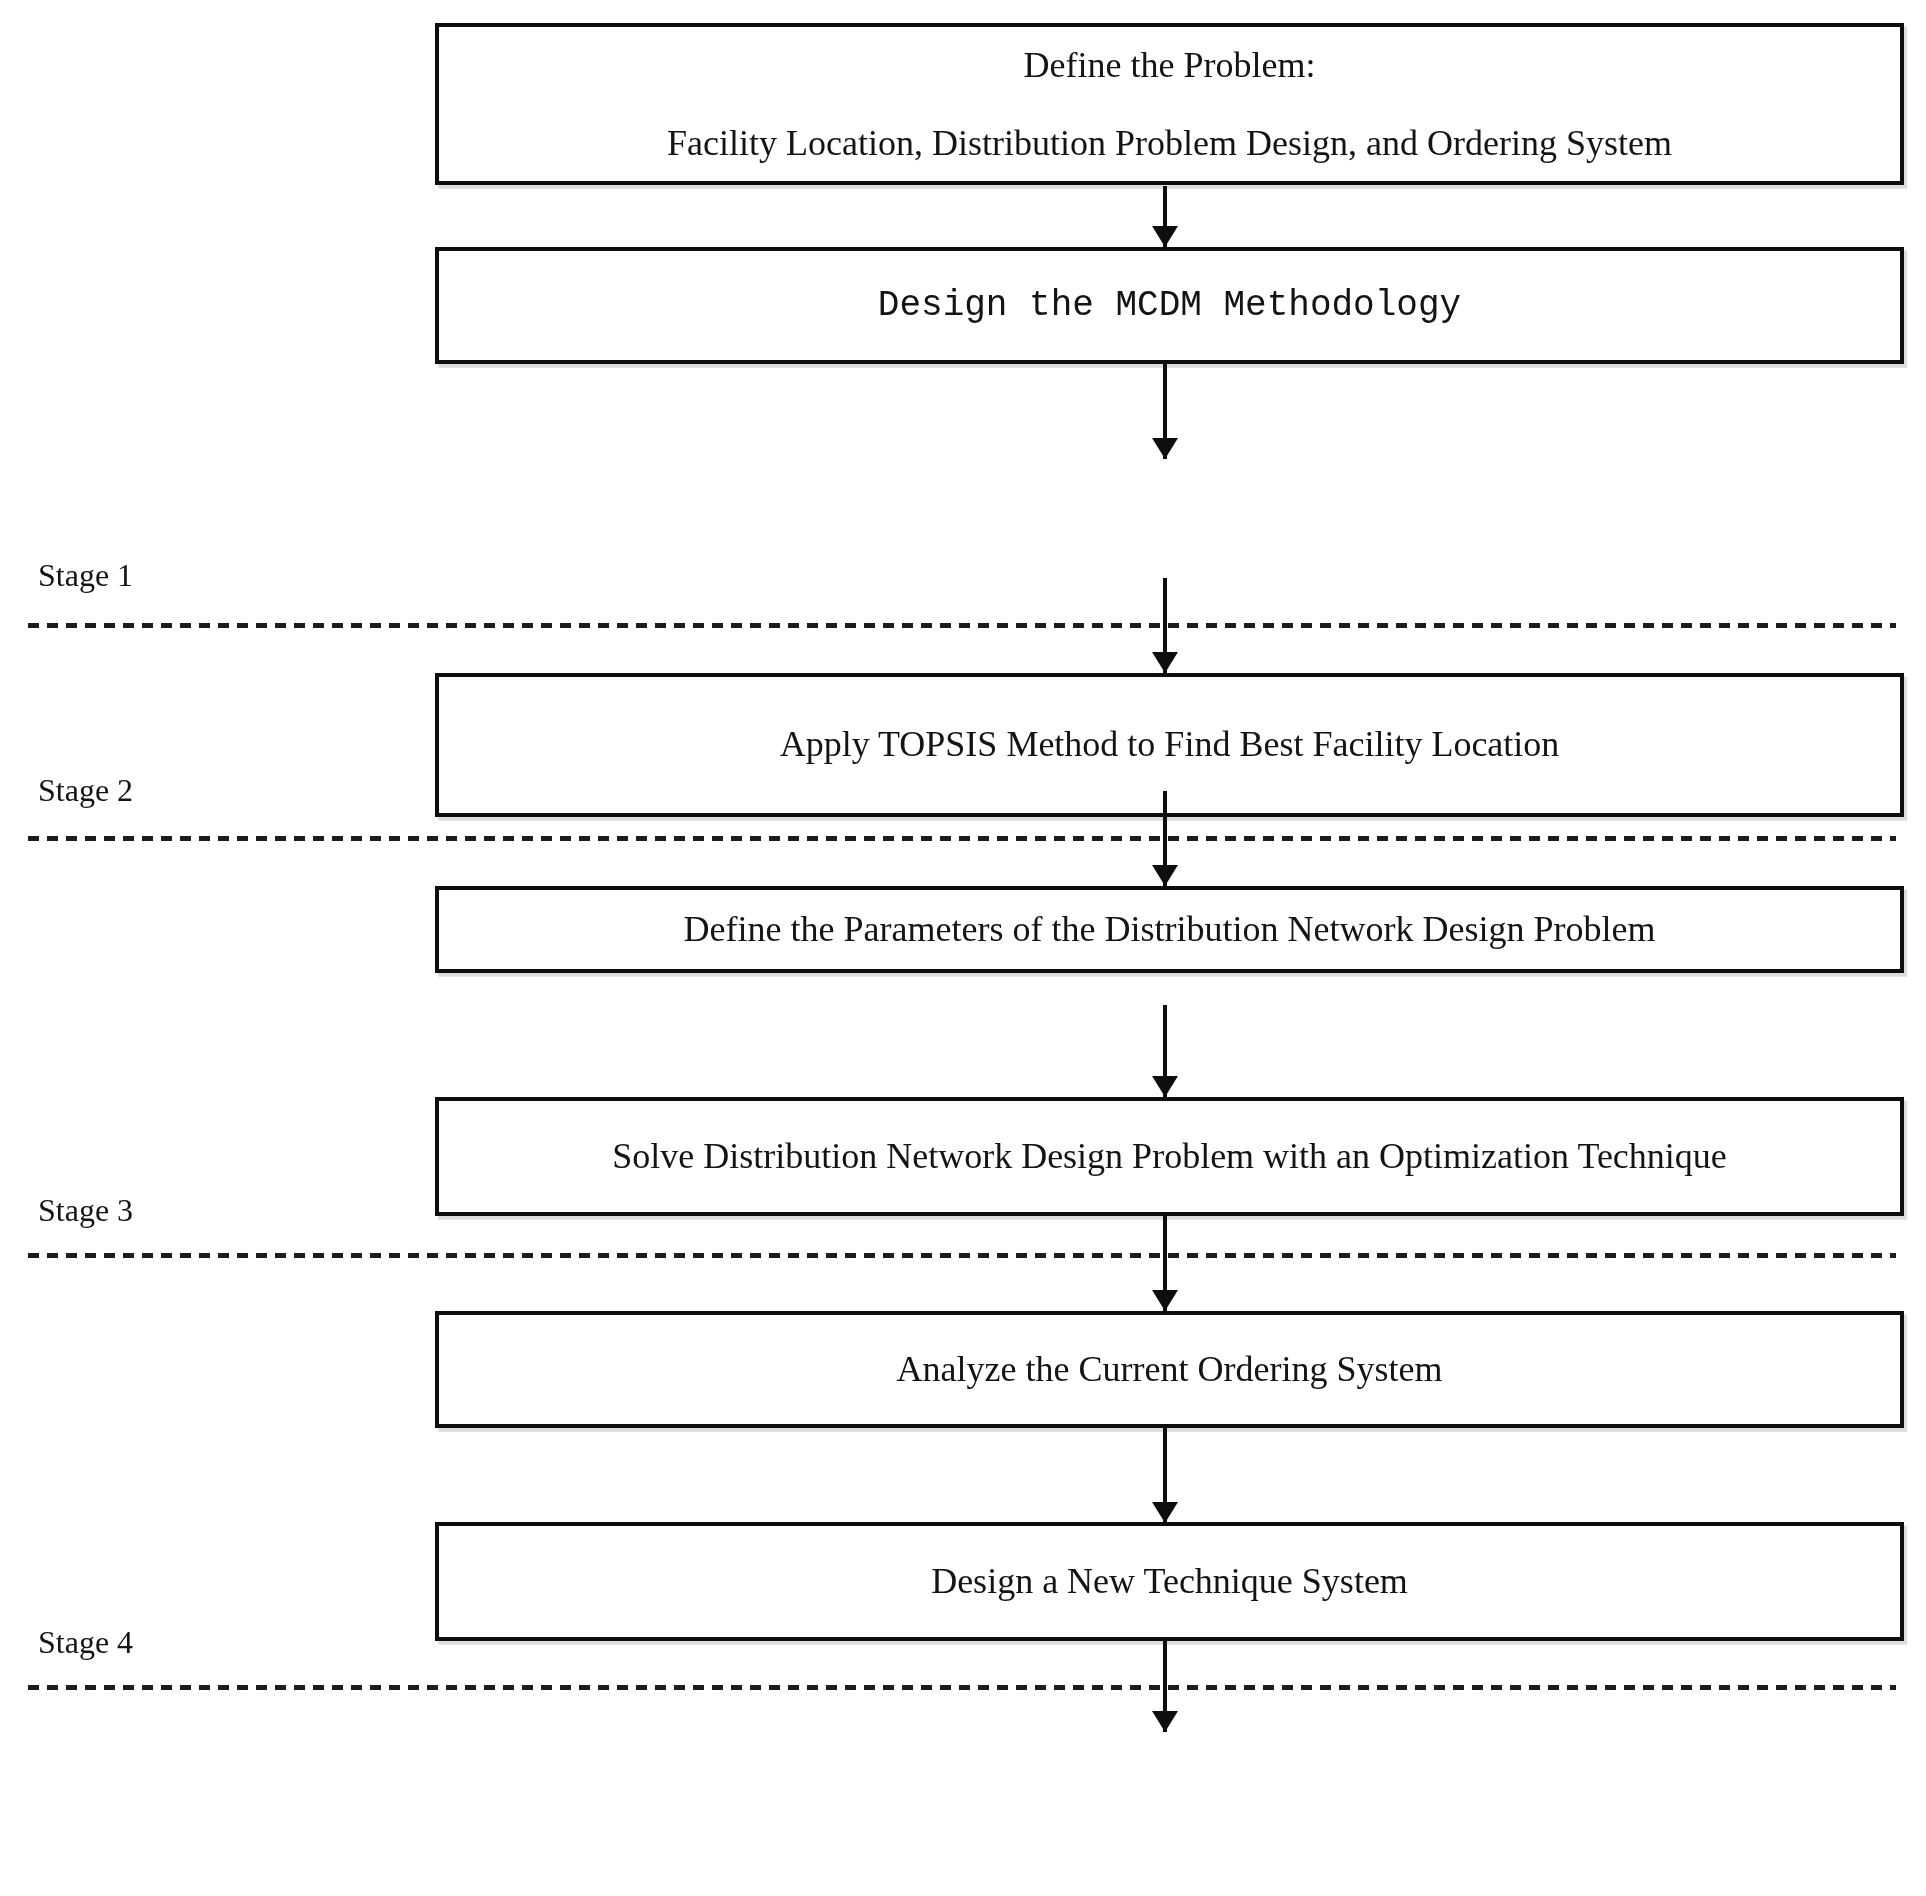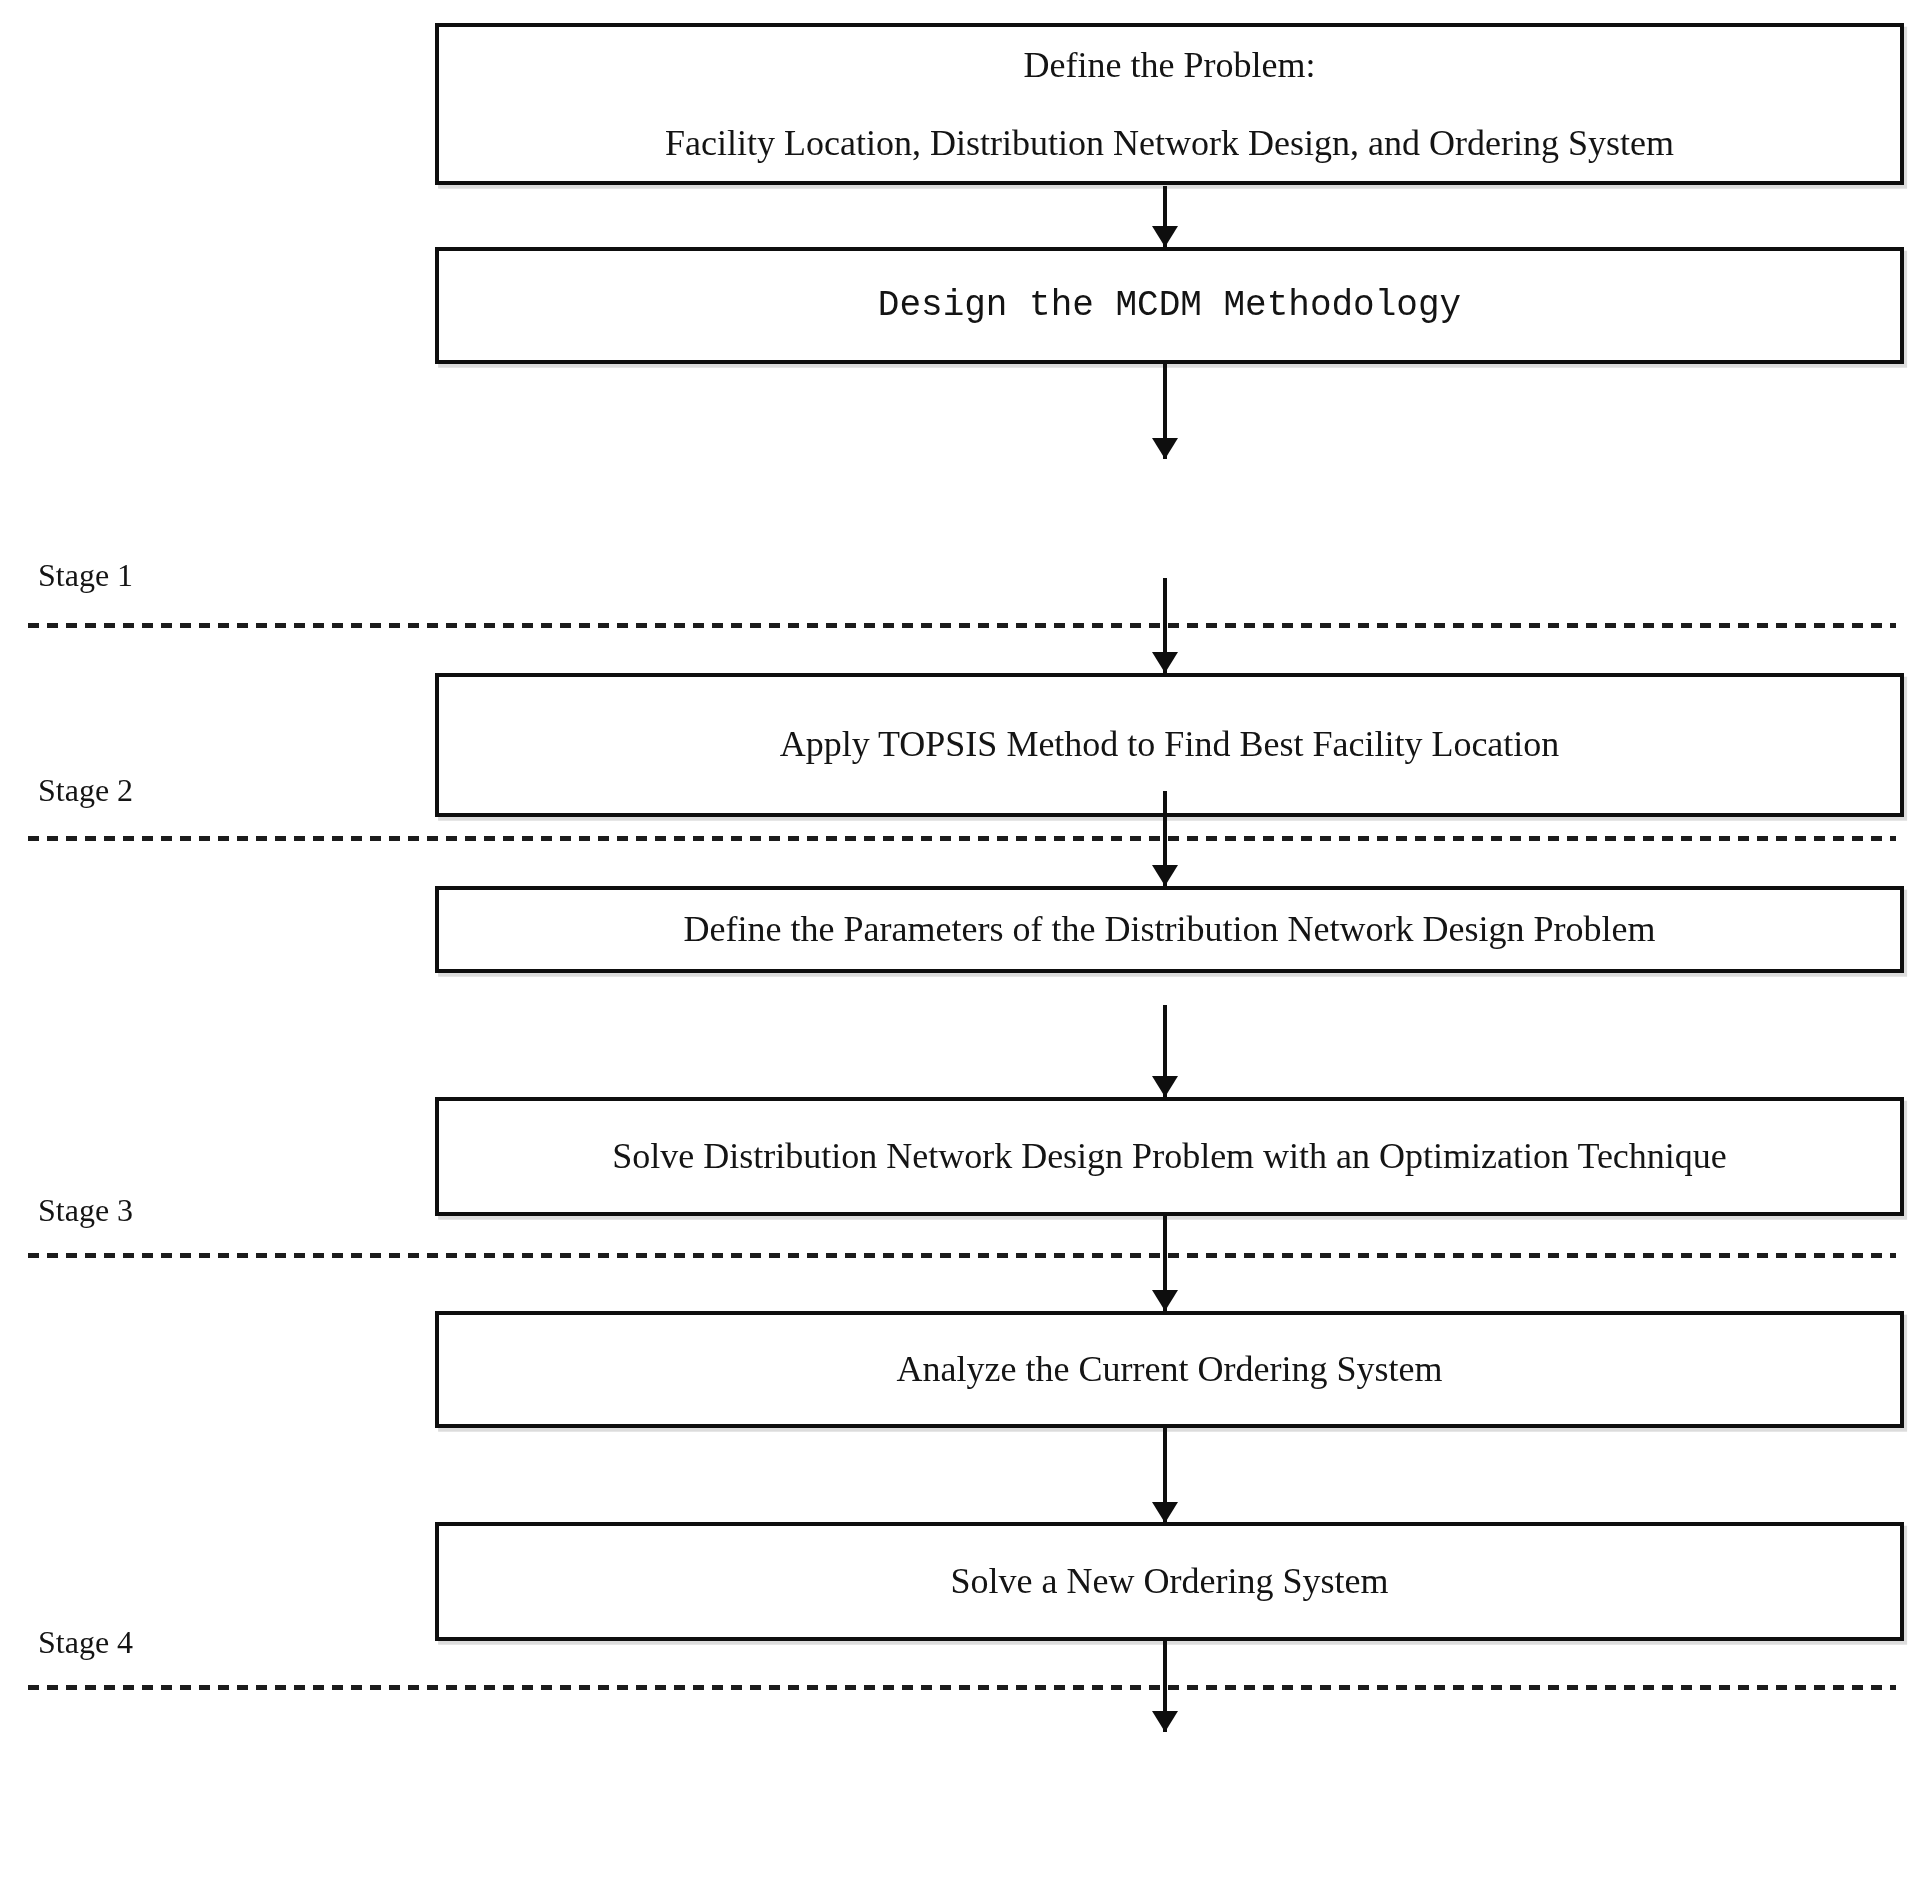--- a/index.html
+++ b/index.html
@@ -72,21 +72,21 @@
     white-space:nowrap;
   }
 </style>
 </head>
 <body>
 
 <div class="canvas">
 
   <div class="flow-box two-line" style="top:23.4px;height:162px;">
     <span class="box-line">Define the Problem:</span>
-    <span class="box-line">Facility Location, Distribution Network Design, and Ordering System</span>
+    <span class="box-line">Facility Location, Distribution Problem Design, and Ordering System</span>
   </div>
 
   <div class="flow-box" style="top:247px;height:117px;font-family:Liberation Mono, monospace;">
     <span class="box-line">Design the MCDM Methodology</span>
   </div>
 
 
   <div class="flow-box" style="top:673px;height:144px;">
     <span class="box-line">Apply TOPSIS Method to Find Best Facility Location</span>
   </div>
@@ -97,21 +97,21 @@
 
   <div class="flow-box" style="top:1097px;height:119px;">
     <span class="box-line">Solve Distribution Network Design Problem with an Optimization Technique</span>
   </div>
 
   <div class="flow-box" style="top:1311px;height:117px;">
     <span class="box-line">Analyze the Current Ordering System</span>
   </div>
 
   <div class="flow-box" style="top:1522px;height:119px;">
-    <span class="box-line">Solve a New Ordering System</span>
+    <span class="box-line">Design a New Technique System</span>
   </div>
 
 
   <div class="arrow" style="top:186px;height:61px;"></div>
   <div class="arrow" style="top:364px;height:95px;"></div>
   <div class="arrow" style="top:578px;height:95px;"></div>
   <div class="arrow" style="top:791px;height:95px;"></div>
   <div class="arrow" style="top:1005px;height:92px;"></div>
   <div class="arrow" style="top:1216px;height:95px;"></div>
   <div class="arrow" style="top:1428px;height:95px;"></div>

